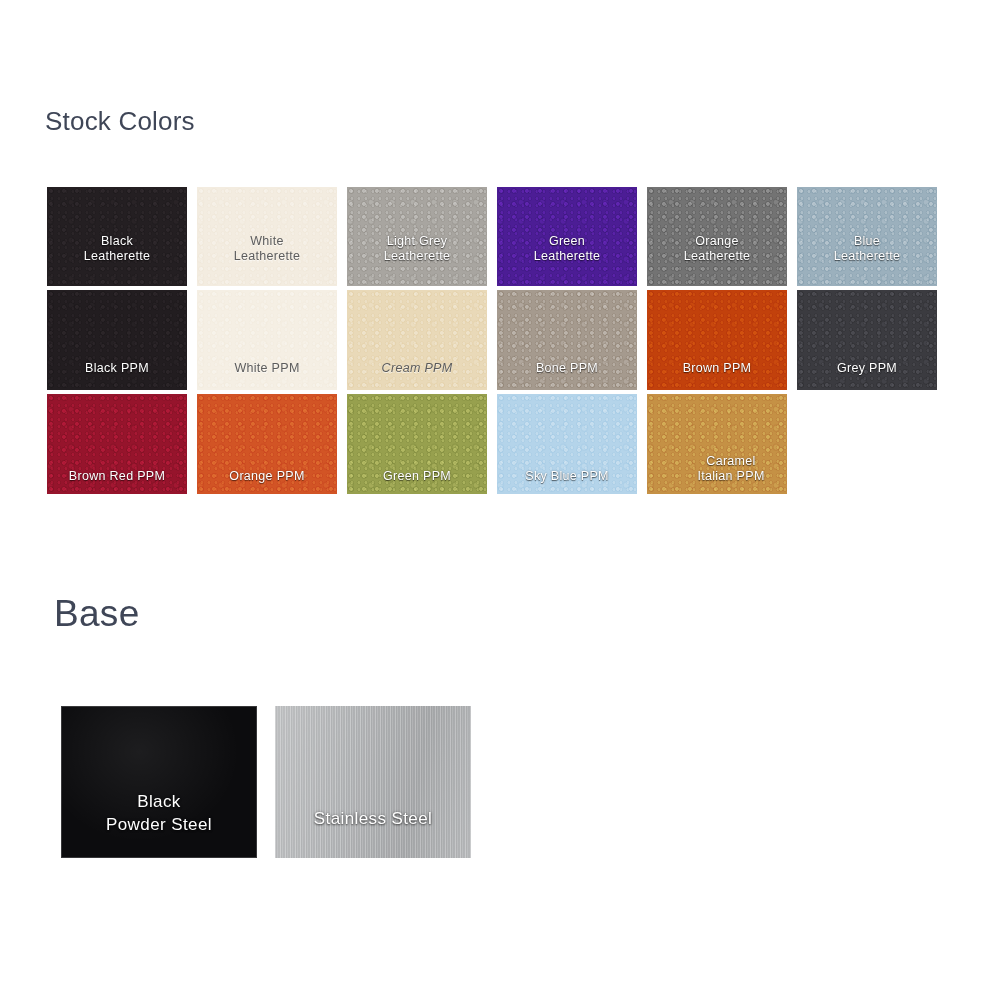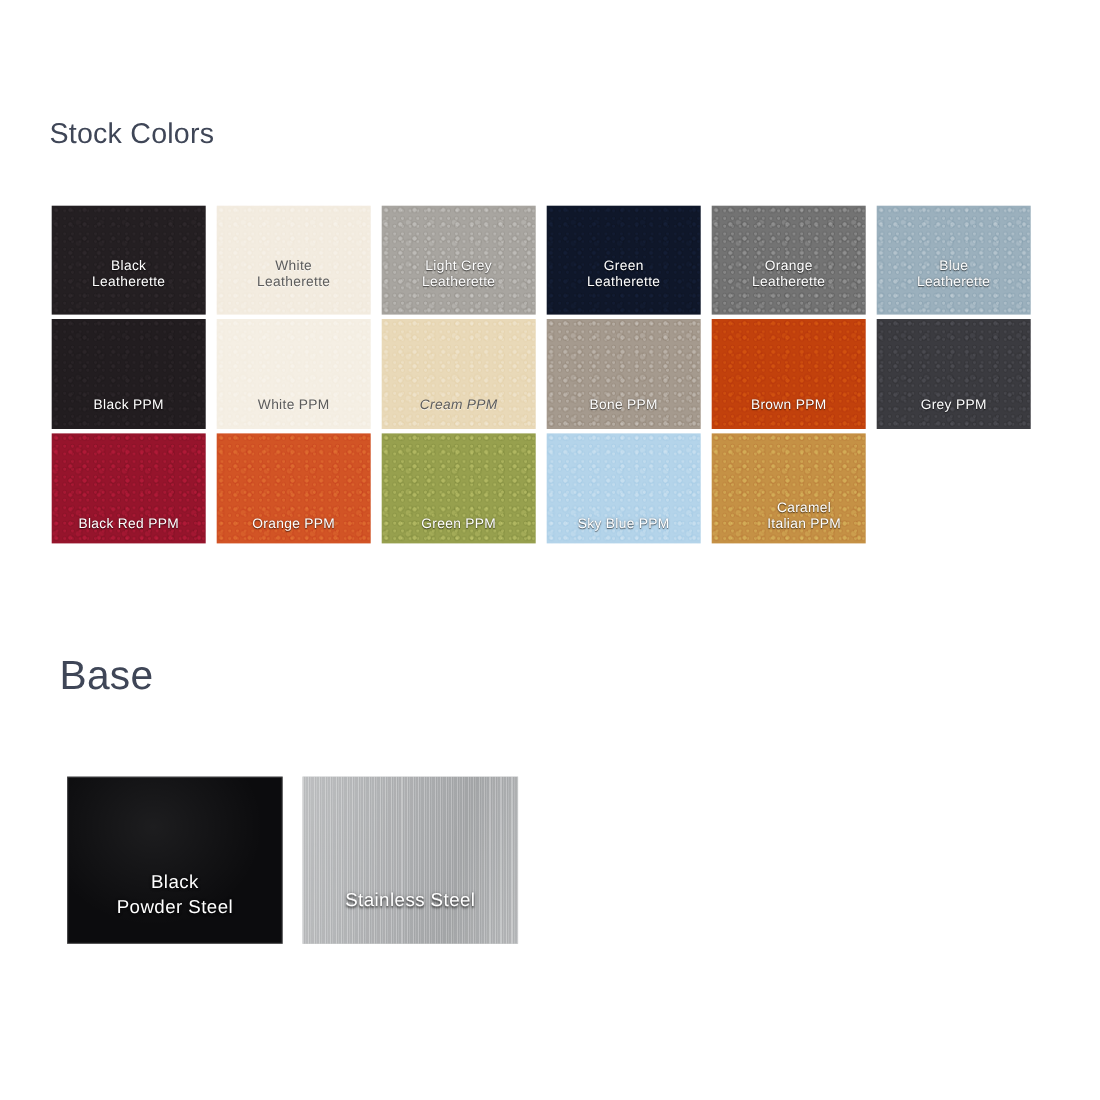--- a/index.html
+++ b/index.html
@@ -219,21 +219,21 @@
       <div class="swatch row1" style="background: rgb(243, 236, 224);">
         <div class="grain" style="background-image: radial-gradient(circle at 30% 30%, rgba(255, 255, 255, 0.45) 0px, rgba(255, 255, 255, 0.45) 1.6px, rgba(0, 0, 0, 0.28) 2.2px, rgba(0, 0, 0, 0) 3.4px), radial-gradient(circle at 70% 65%, rgba(255, 255, 255, 0.32) 0px, rgba(255, 255, 255, 0.32) 1.1px, rgba(0, 0, 0, 0.22) 1.7px, rgba(0, 0, 0, 0) 2.6px), radial-gradient(circle at 15% 80%, rgba(255, 255, 255, 0.22) 0px, rgba(255, 255, 255, 0.22) 2px, rgba(0, 0, 0, 0.18) 3px, rgba(0, 0, 0, 0) 4.5px);"></div>
         <div class="lbl dark two">White
 Leatherette</div>
       </div>
       <div class="swatch row1" style="background: rgb(168, 165, 160);">
         <div class="grain" style="background-image: radial-gradient(circle at 30% 30%, rgba(255, 255, 255, 0.45) 0px, rgba(255, 255, 255, 0.45) 1.6px, rgba(0, 0, 0, 0.28) 2.2px, rgba(0, 0, 0, 0) 3.4px), radial-gradient(circle at 70% 65%, rgba(255, 255, 255, 0.32) 0px, rgba(255, 255, 255, 0.32) 1.1px, rgba(0, 0, 0, 0.22) 1.7px, rgba(0, 0, 0, 0) 2.6px), radial-gradient(circle at 15% 80%, rgba(255, 255, 255, 0.22) 0px, rgba(255, 255, 255, 0.22) 2px, rgba(0, 0, 0, 0.18) 3px, rgba(0, 0, 0, 0) 4.5px);"></div>
         <div class="lbl light two">Light Grey
 Leatherette</div>
       </div>
-      <div class="swatch row1" style="background: #0f172a;">
+      <div class="swatch row1" style="background: #4c1d95;">
         <div class="grain" style="background-image: radial-gradient(circle at 30% 30%, rgba(255, 255, 255, 0.45) 0px, rgba(255, 255, 255, 0.45) 1.6px, rgba(0, 0, 0, 0.28) 2.2px, rgba(0, 0, 0, 0) 3.4px), radial-gradient(circle at 70% 65%, rgba(255, 255, 255, 0.32) 0px, rgba(255, 255, 255, 0.32) 1.1px, rgba(0, 0, 0, 0.22) 1.7px, rgba(0, 0, 0, 0) 2.6px), radial-gradient(circle at 15% 80%, rgba(255, 255, 255, 0.22) 0px, rgba(255, 255, 255, 0.22) 2px, rgba(0, 0, 0, 0.18) 3px, rgba(0, 0, 0, 0) 4.5px);"></div>
         <div class="lbl light two">Green
 Leatherette</div>
       </div>
       <div class="swatch row1" style="background: #737373; text-decoration: underline;">
         <div class="grain" style="background-image: radial-gradient(circle at 30% 30%, rgba(255, 255, 255, 0.45) 0px, rgba(255, 255, 255, 0.45) 1.6px, rgba(0, 0, 0, 0.28) 2.2px, rgba(0, 0, 0, 0) 3.4px), radial-gradient(circle at 70% 65%, rgba(255, 255, 255, 0.32) 0px, rgba(255, 255, 255, 0.32) 1.1px, rgba(0, 0, 0, 0.22) 1.7px, rgba(0, 0, 0, 0) 2.6px), radial-gradient(circle at 15% 80%, rgba(255, 255, 255, 0.22) 0px, rgba(255, 255, 255, 0.22) 2px, rgba(0, 0, 0, 0.18) 3px, rgba(0, 0, 0, 0) 4.5px);"></div>
         <div class="lbl light two">Orange
 Leatherette</div>
       </div>
       <div class="swatch row1" style="background: rgb(155, 176, 189);">
@@ -260,21 +260,21 @@
       <div class="swatch row2" style="background: #c2410c;">
         <div class="grain" style="background-image: radial-gradient(circle at 30% 30%, rgba(255, 255, 255, 0.45) 0px, rgba(255, 255, 255, 0.45) 1.6px, rgba(0, 0, 0, 0.28) 2.2px, rgba(0, 0, 0, 0) 3.4px), radial-gradient(circle at 70% 65%, rgba(255, 255, 255, 0.32) 0px, rgba(255, 255, 255, 0.32) 1.1px, rgba(0, 0, 0, 0.22) 1.7px, rgba(0, 0, 0, 0) 2.6px), radial-gradient(circle at 15% 80%, rgba(255, 255, 255, 0.22) 0px, rgba(255, 255, 255, 0.22) 2px, rgba(0, 0, 0, 0.18) 3px, rgba(0, 0, 0, 0) 4.5px);"></div>
         <div class="lbl light">Brown PPM</div>
       </div>
       <div class="swatch row2" style="background: rgb(59, 59, 64);">
         <div class="grain" style="background-image: radial-gradient(circle at 30% 30%, rgba(255, 255, 255, 0.45) 0px, rgba(255, 255, 255, 0.45) 1.6px, rgba(0, 0, 0, 0.28) 2.2px, rgba(0, 0, 0, 0) 3.4px), radial-gradient(circle at 70% 65%, rgba(255, 255, 255, 0.32) 0px, rgba(255, 255, 255, 0.32) 1.1px, rgba(0, 0, 0, 0.22) 1.7px, rgba(0, 0, 0, 0) 2.6px), radial-gradient(circle at 15% 80%, rgba(255, 255, 255, 0.22) 0px, rgba(255, 255, 255, 0.22) 2px, rgba(0, 0, 0, 0.18) 3px, rgba(0, 0, 0, 0) 4.5px);"></div>
         <div class="lbl light">Grey PPM</div>
       </div>
       <div class="swatch row3" style="background: rgb(150, 20, 44);">
         <div class="grain" style="background-image: radial-gradient(circle at 30% 30%, rgba(255, 255, 255, 0.45) 0px, rgba(255, 255, 255, 0.45) 1.6px, rgba(0, 0, 0, 0.28) 2.2px, rgba(0, 0, 0, 0) 3.4px), radial-gradient(circle at 70% 65%, rgba(255, 255, 255, 0.32) 0px, rgba(255, 255, 255, 0.32) 1.1px, rgba(0, 0, 0, 0.22) 1.7px, rgba(0, 0, 0, 0) 2.6px), radial-gradient(circle at 15% 80%, rgba(255, 255, 255, 0.22) 0px, rgba(255, 255, 255, 0.22) 2px, rgba(0, 0, 0, 0.18) 3px, rgba(0, 0, 0, 0) 4.5px);"></div>
-        <div class="lbl light">Black Red PPM</div>
+        <div class="lbl light">Brown Red PPM</div>
       </div>
       <div class="swatch row3" style="background: rgb(210, 84, 37);">
         <div class="grain" style="background-image: radial-gradient(circle at 30% 30%, rgba(255, 255, 255, 0.45) 0px, rgba(255, 255, 255, 0.45) 1.6px, rgba(0, 0, 0, 0.28) 2.2px, rgba(0, 0, 0, 0) 3.4px), radial-gradient(circle at 70% 65%, rgba(255, 255, 255, 0.32) 0px, rgba(255, 255, 255, 0.32) 1.1px, rgba(0, 0, 0, 0.22) 1.7px, rgba(0, 0, 0, 0) 2.6px), radial-gradient(circle at 15% 80%, rgba(255, 255, 255, 0.22) 0px, rgba(255, 255, 255, 0.22) 2px, rgba(0, 0, 0, 0.18) 3px, rgba(0, 0, 0, 0) 4.5px);"></div>
         <div class="lbl light">Orange PPM</div>
       </div>
       <div class="swatch row3" style="background: rgb(151, 160, 78);">
         <div class="grain" style="background-image: radial-gradient(circle at 30% 30%, rgba(255, 255, 255, 0.45) 0px, rgba(255, 255, 255, 0.45) 1.6px, rgba(0, 0, 0, 0.28) 2.2px, rgba(0, 0, 0, 0) 3.4px), radial-gradient(circle at 70% 65%, rgba(255, 255, 255, 0.32) 0px, rgba(255, 255, 255, 0.32) 1.1px, rgba(0, 0, 0, 0.22) 1.7px, rgba(0, 0, 0, 0) 2.6px), radial-gradient(circle at 15% 80%, rgba(255, 255, 255, 0.22) 0px, rgba(255, 255, 255, 0.22) 2px, rgba(0, 0, 0, 0.18) 3px, rgba(0, 0, 0, 0) 4.5px);"></div>
         <div class="lbl light">Green PPM</div>
       </div>
       <div class="swatch row3" style="background: rgb(180, 212, 234);">

